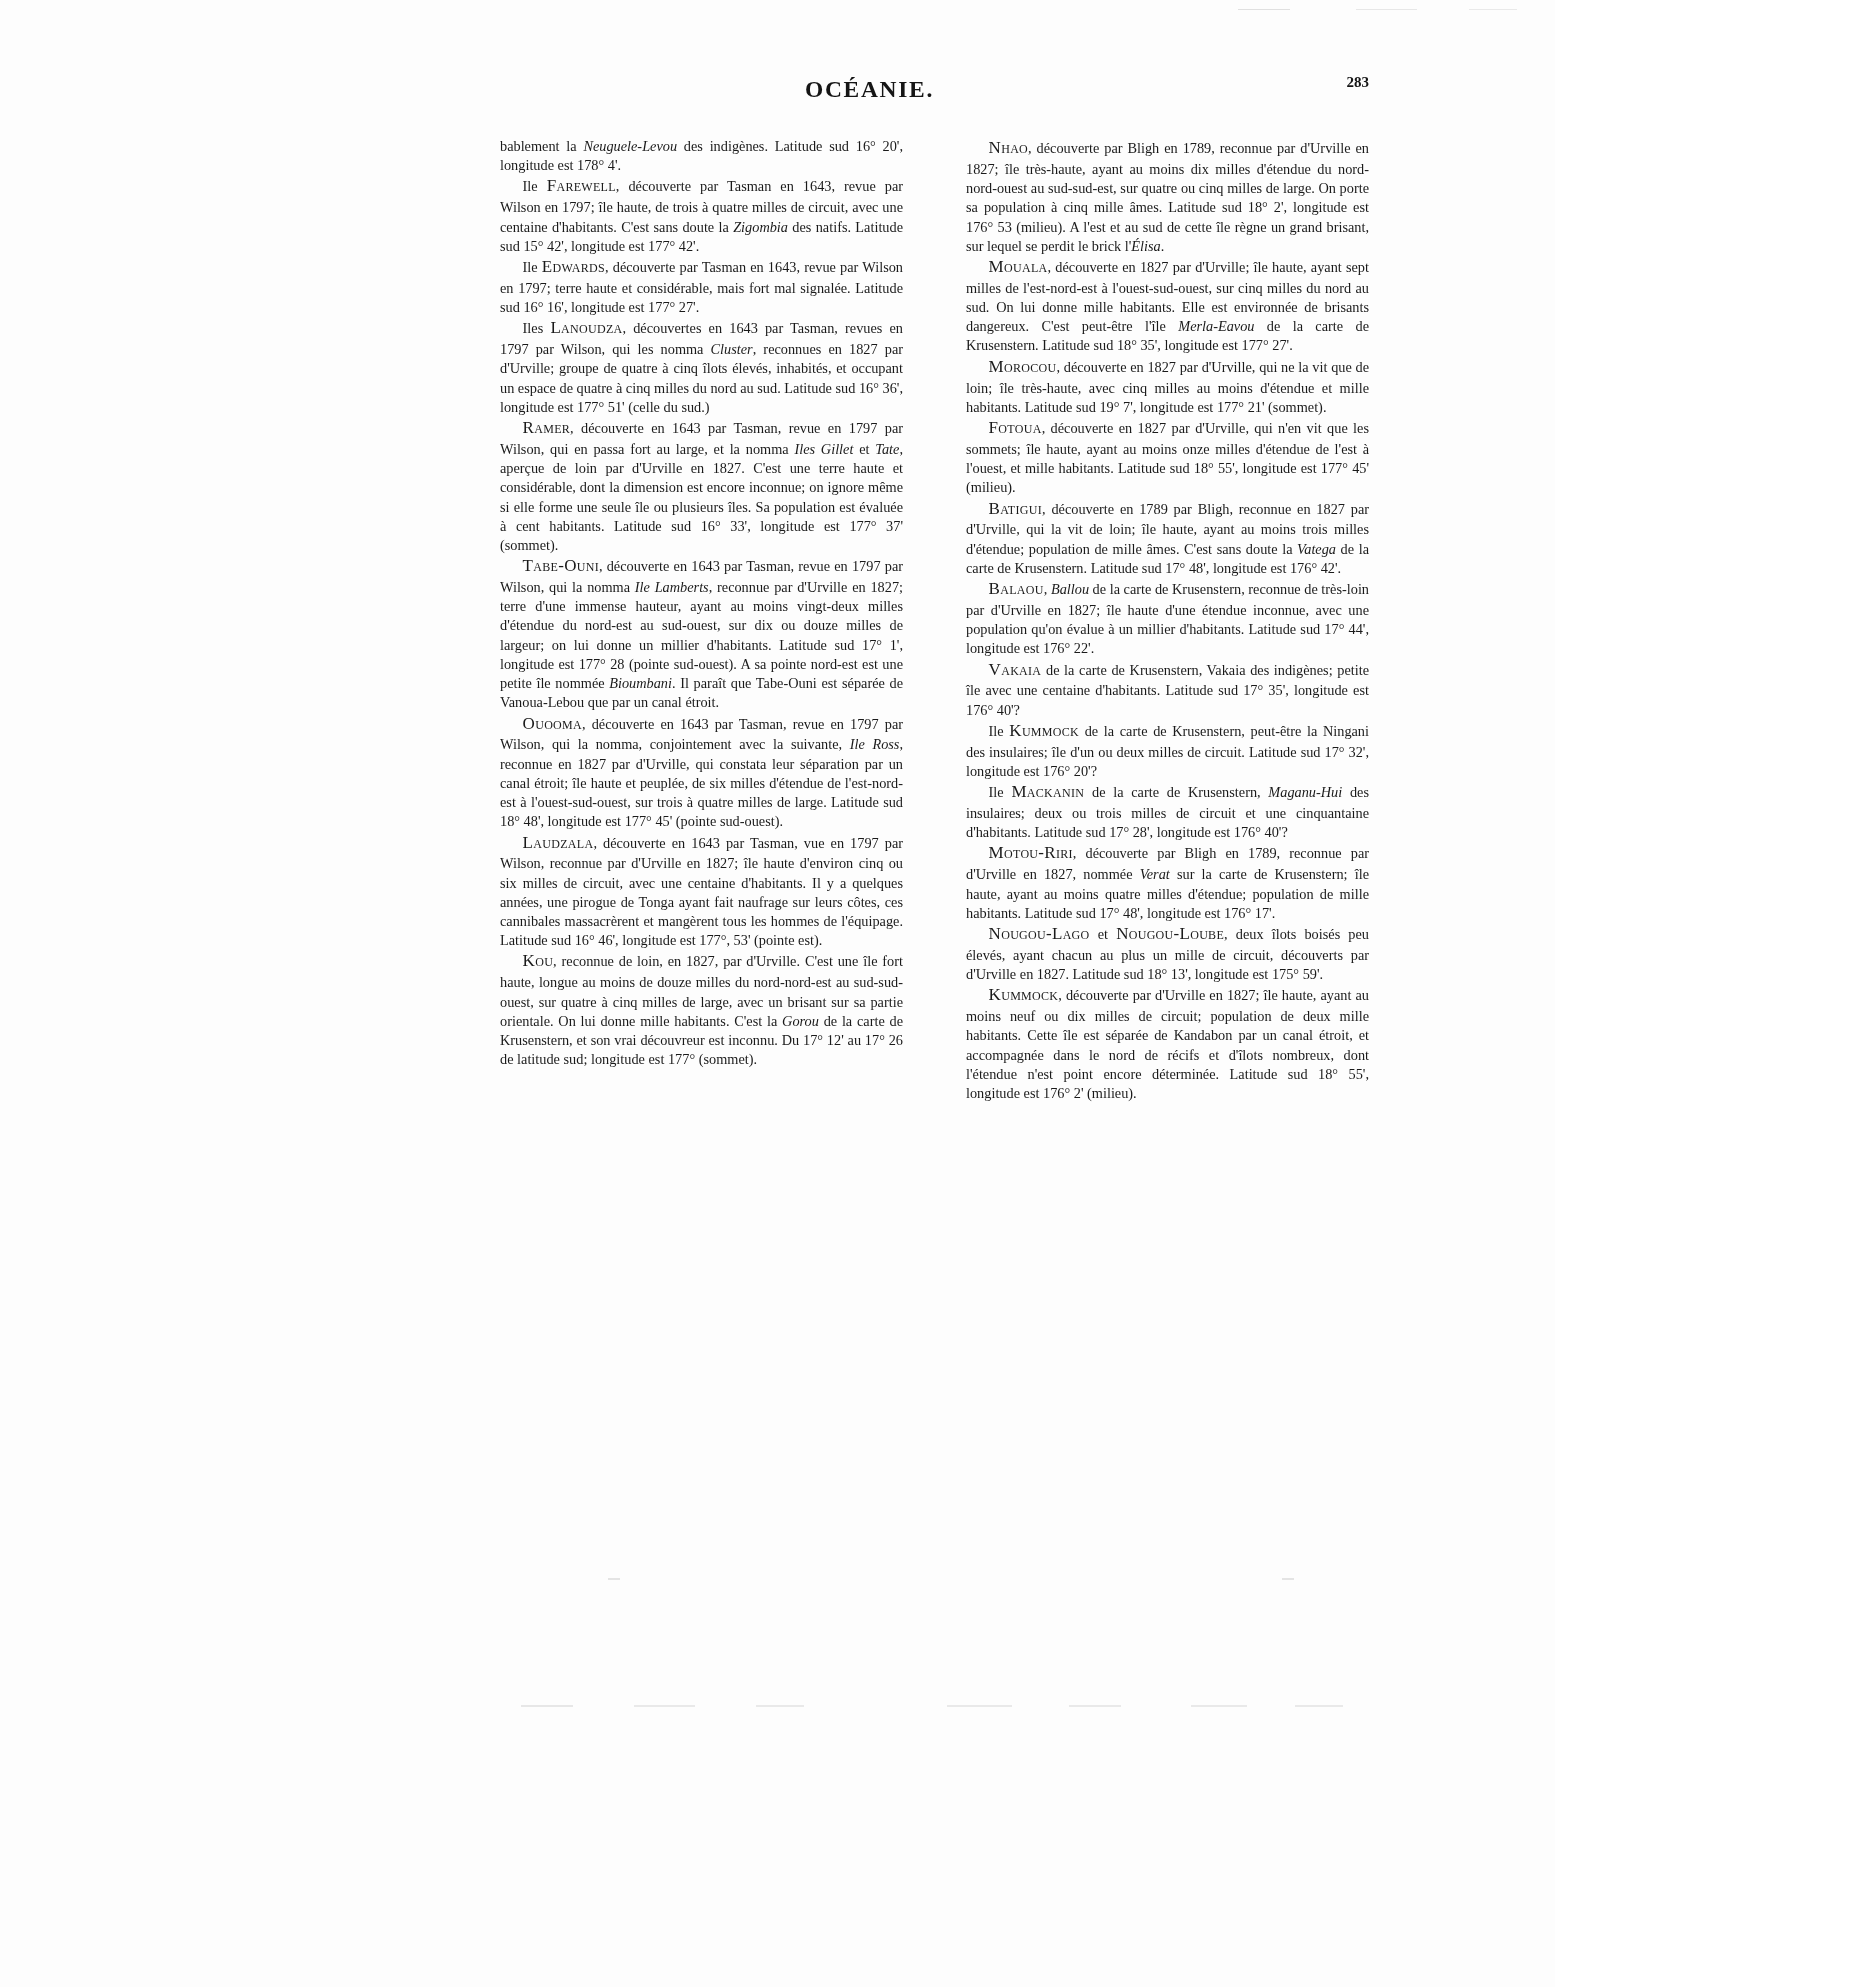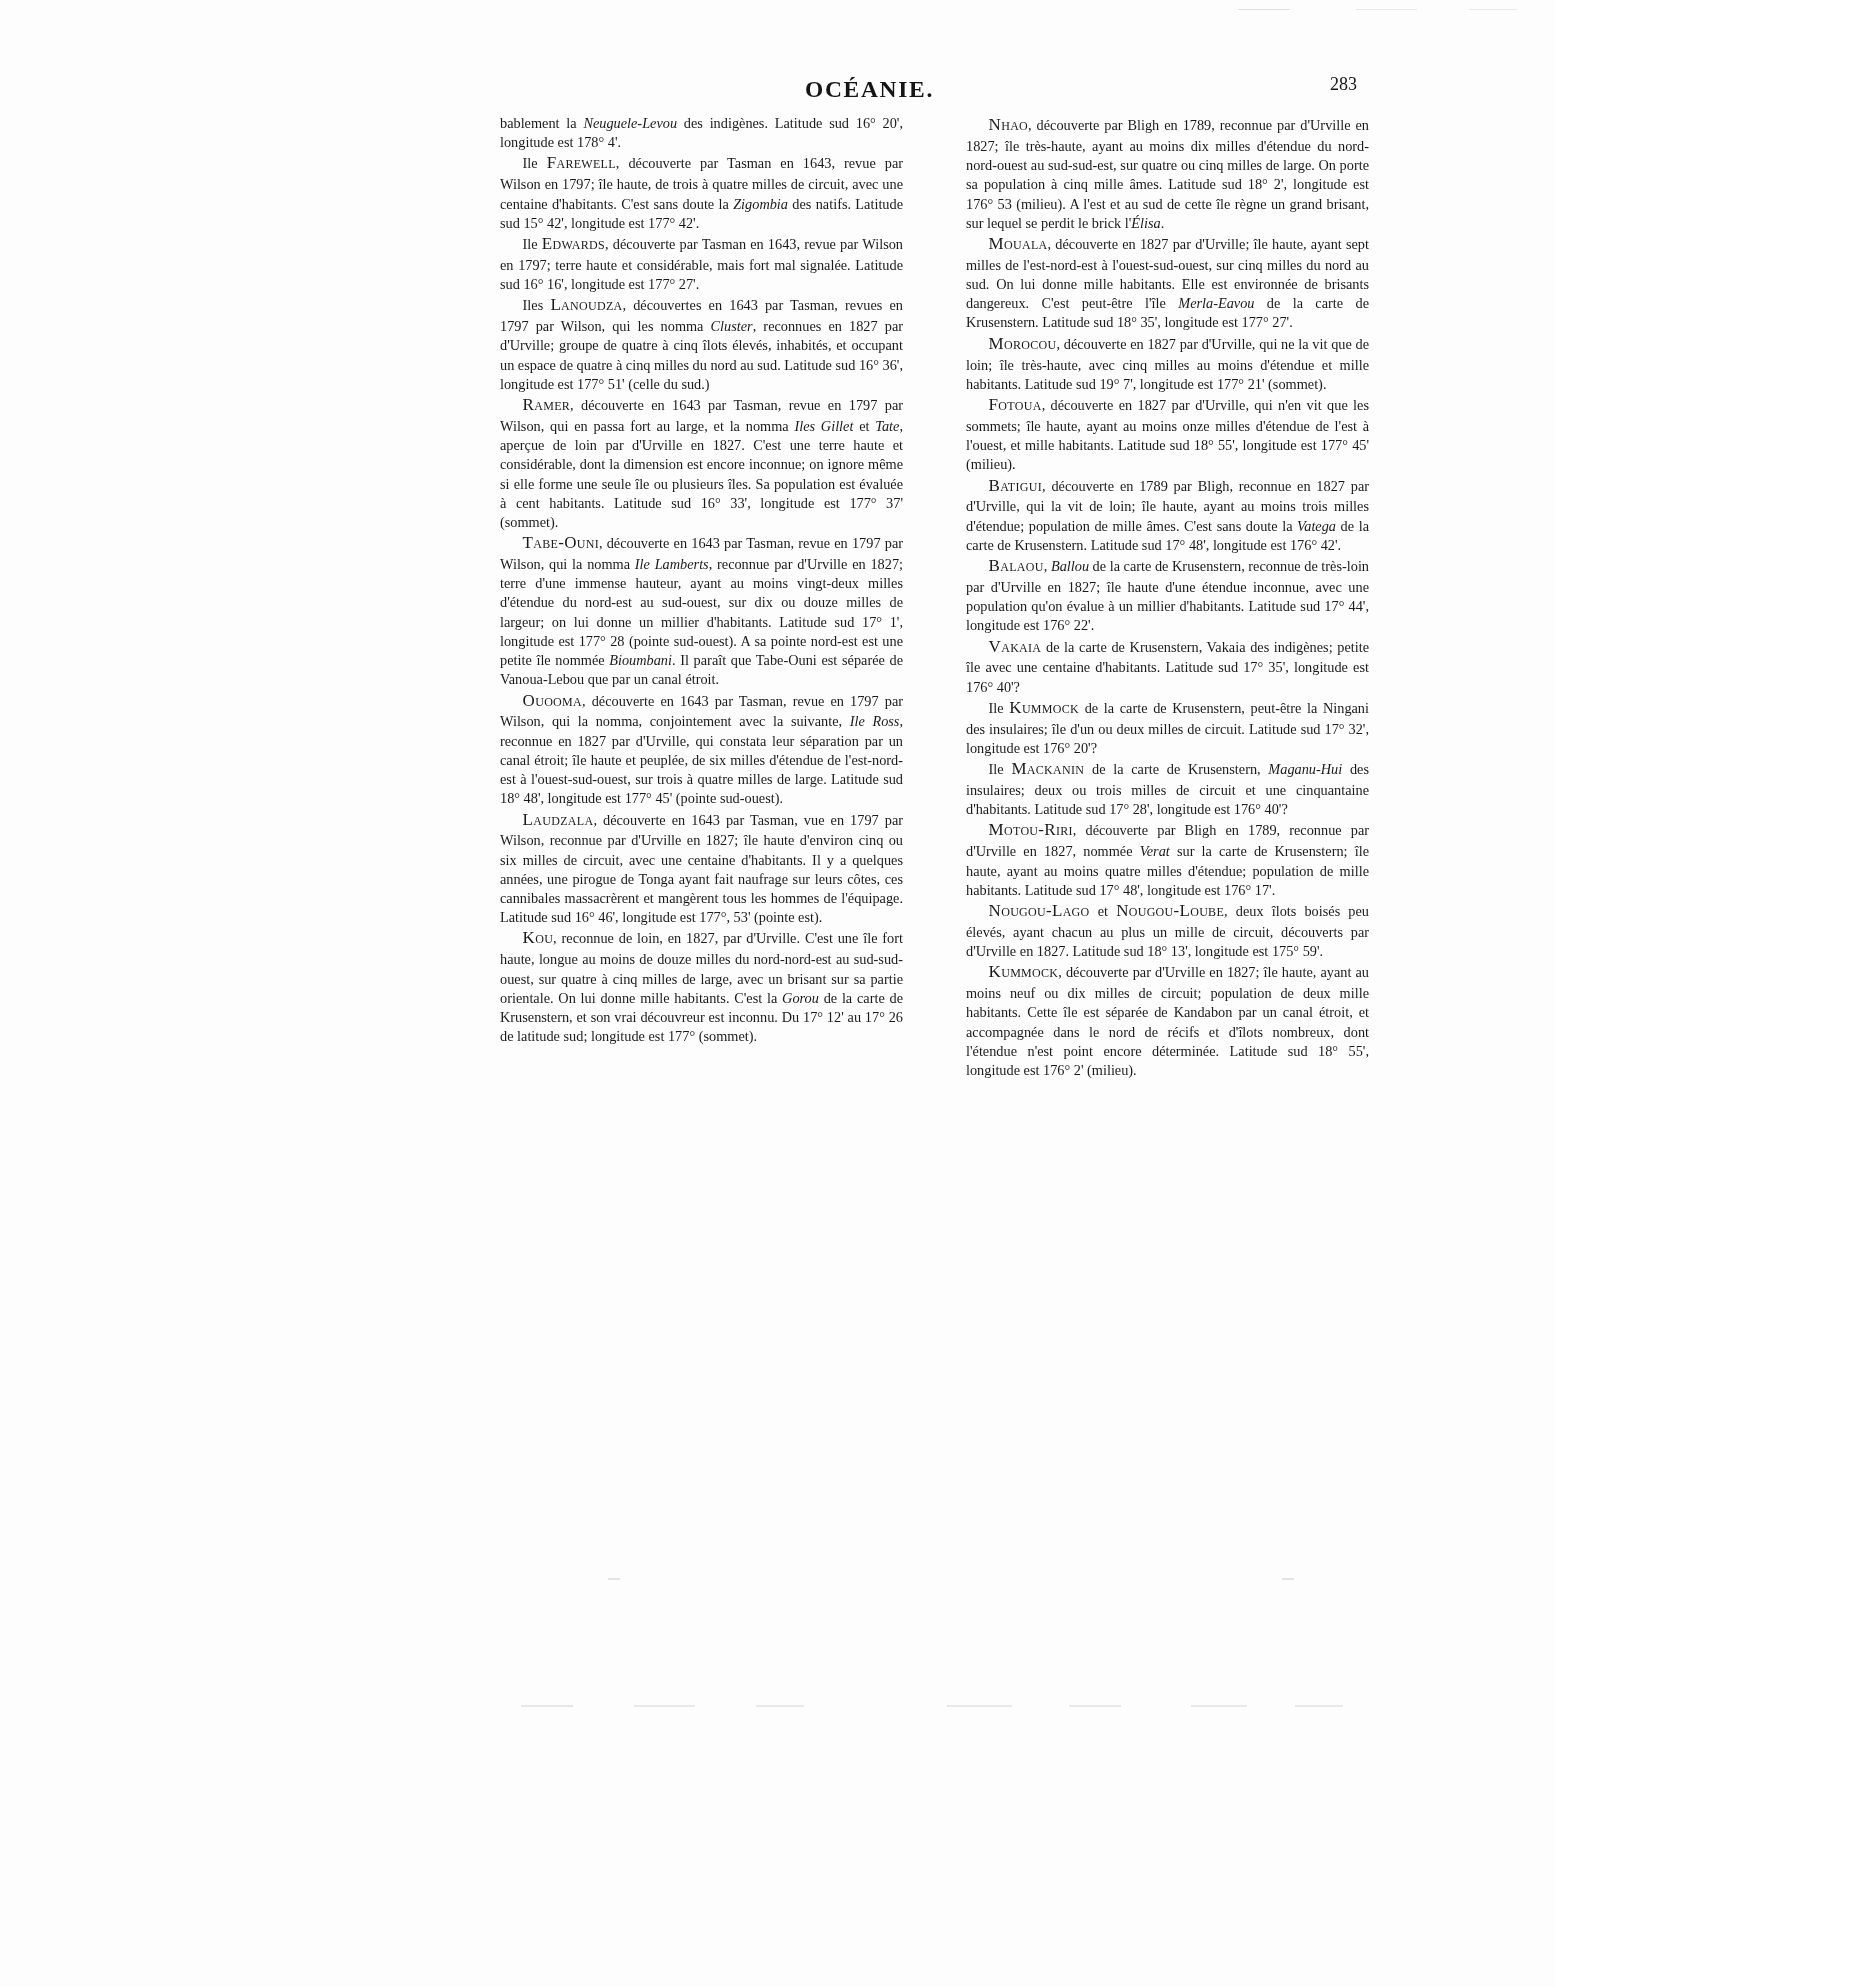--- a/index.html
+++ b/index.html
@@ -40,30 +40,30 @@
     top: 0;
     width: 765px;
     text-align: center;
     font-size: 23.5px;
     font-weight: bold;
     letter-spacing: 1.7px;
     color: #151515;
   }
   .header-page {
     position: absolute;
-    right: 16px;
+    right: 4px;
     top: -1.7px;
-    font-size: 18px;
-    font-weight: normal;
+    font-size: 15px;
+    font-weight: bold;
     color: #151515;
   }
   .columns {
     position: absolute;
     left: 500px;
-    top: 114px;
+    top: 137px;
     width: 869px;
     display: flex;
     gap: 63px;
   }
   .col {
     width: 413px;
     font-size: 14.3px;
     line-height: 1.345;
     text-align: justify;
     color: #1a1a1a;

